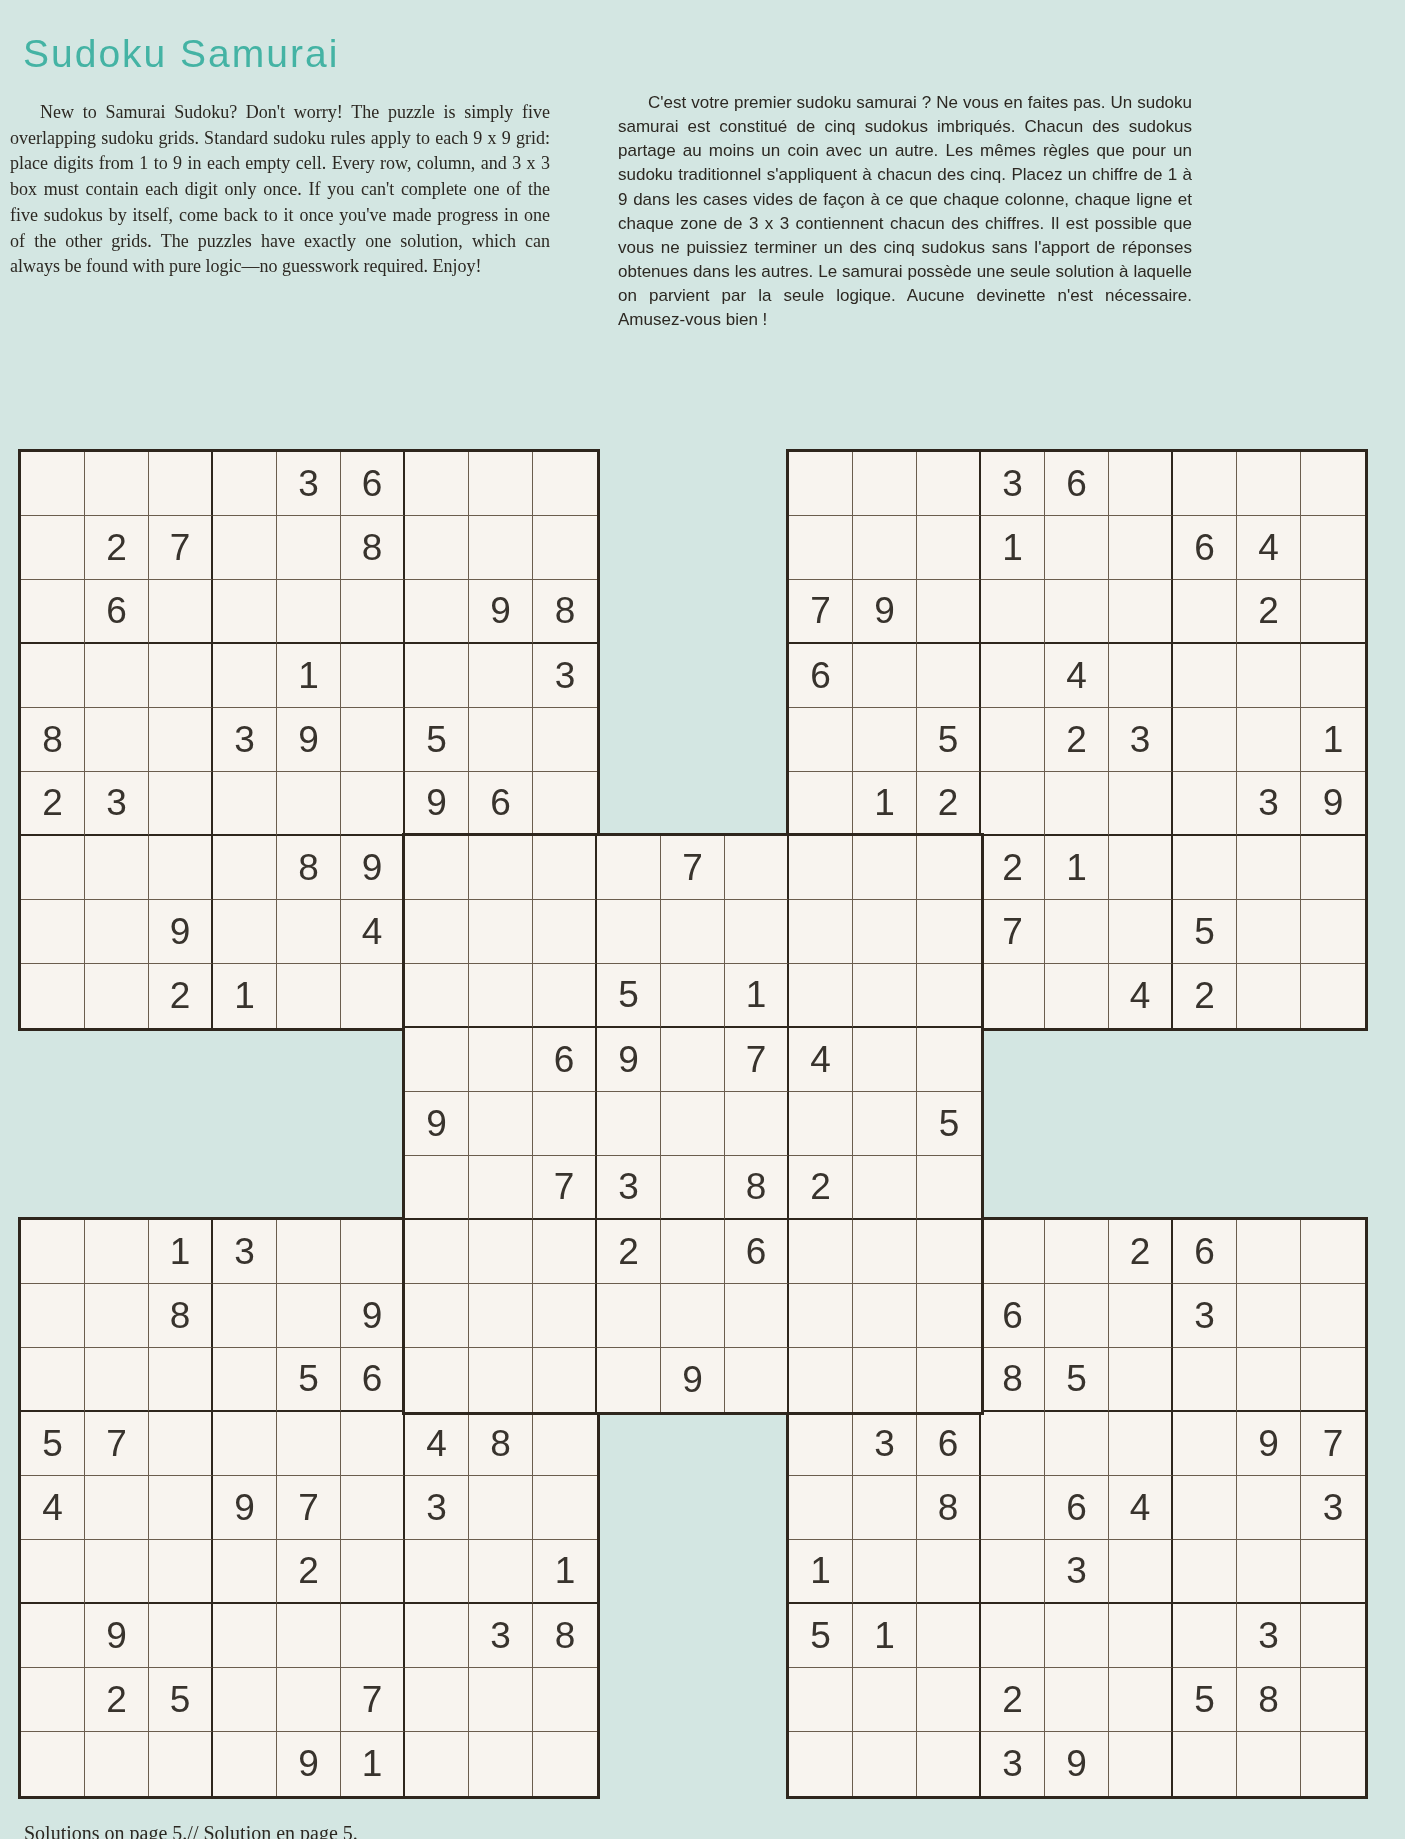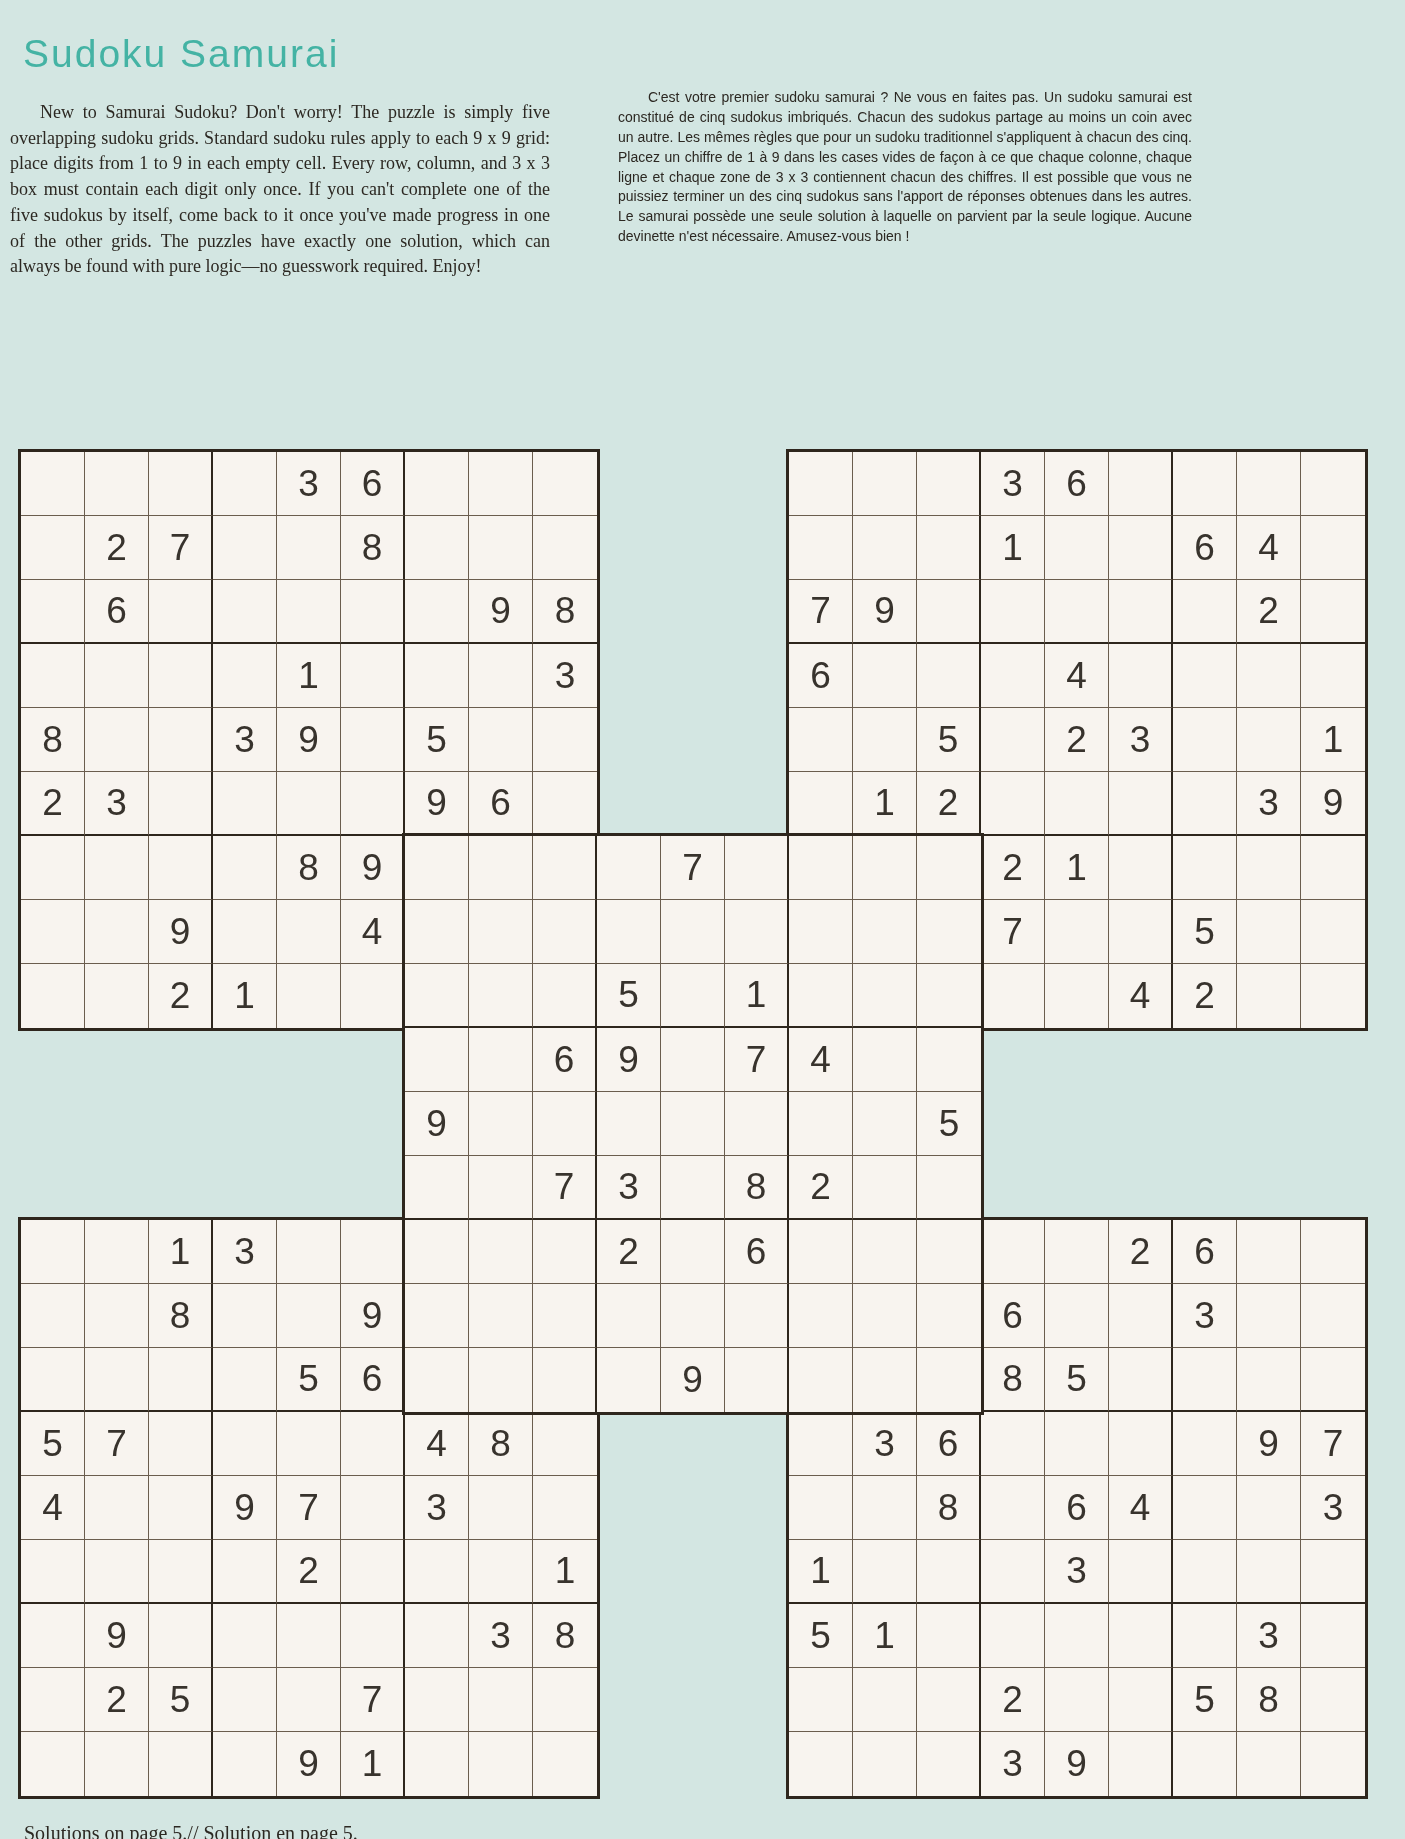--- a/index.html
+++ b/index.html
@@ -29,21 +29,21 @@
   .intro-en{
     position:absolute;left:10px;top:82px;width:540px;
     font-family:"Liberation Serif",serif;
     font-size:18px;line-height:1.43;
     text-align:justify;text-indent:30px;
     color:var(--text);
   }
   .intro-fr{
     position:absolute;left:618px;top:74px;width:574px;
     font-family:"Liberation Sans",sans-serif;
-    font-size:14px;line-height:1.42;
+    font-size:17px;line-height:1.42;
     text-align:justify;text-indent:30px;
     color:var(--text);
   }
   .puzzle{
     position:absolute;left:21px;top:452px;
     width:1344px;height:1344px;
   }
   .grid9{
     position:absolute;
     box-sizing:border-box;

